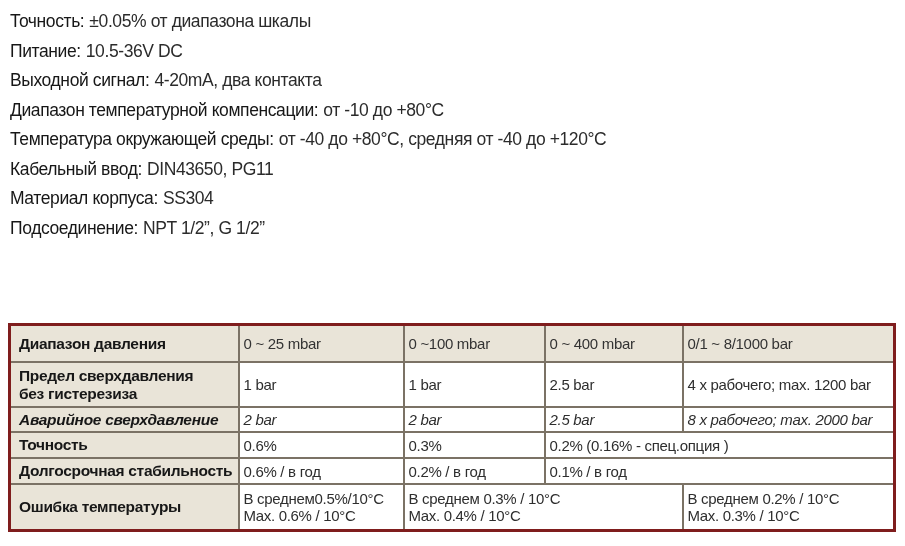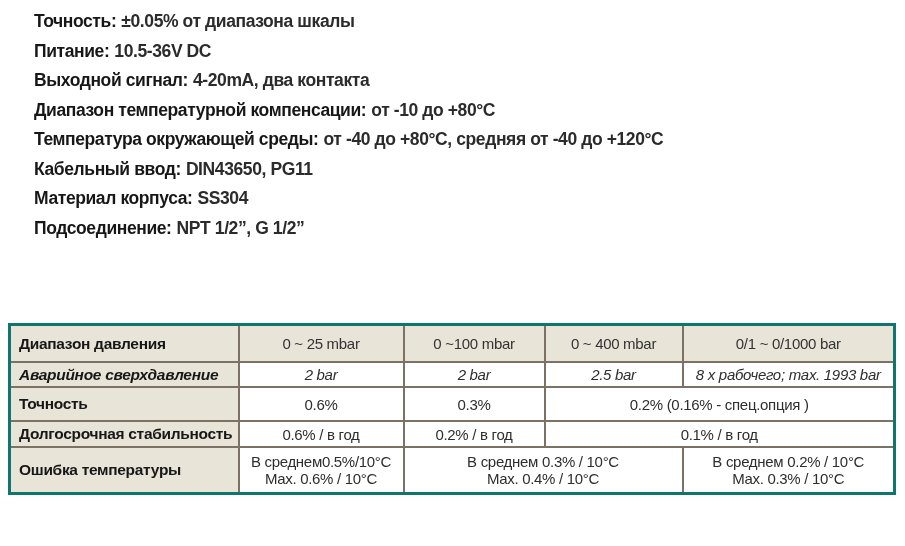--- a/index.html
+++ b/index.html
@@ -20,44 +20,43 @@
   .specs {
     padding: 7px 0 0 10px;
   }
   .spec-line {
     font-size: 17.5px;
     line-height: 29.5px;
     letter-spacing: -0.4px;
     white-space: nowrap;
   }
   .spec-label {
-    font-weight: 700;
+    font-weight: 400;
     color: #171717;
     margin-right: 5px;
-    margin-left: 24px;
   }
   .spec-value {
-    font-weight: 700;
+    font-weight: 400;
     color: #2b2b2b;
   }
   
   table.ptable {
     position: absolute;
     left: 8px;
     top: 323px;
     width: 885px;
     border-collapse: collapse;
     table-layout: fixed;
-    border: 3px solid #0f766e;
+    border: 3px solid #7f1d1d;
   }
   table.ptable td {
     border: 2px solid #7b7265;
     font-size: 15px;
     color: #2e2e2e;
-    text-align: center;
+    text-align: left;
     vertical-align: middle;
     padding: 1px 4px;
     letter-spacing: -0.3px;
     overflow: hidden;
   }
   table.ptable td.lbl {
     background: #e9e4d8;
     font-weight: 700;
     color: #171717;
     text-align: left;
@@ -114,33 +113,43 @@
       <col style="width:138px">
       <col style="width:212px">
     </colgroup>
 
     <tbody>
         <tr class="hdr">
       <td class="lbl">Диапазон давления</td>
       <td>0 ~ 25 mbar</td>
       <td>0 ~100 mbar</td>
       <td>0 ~ 400 mbar</td>
-      <td>0/1 ~ 0/1000 bar</td>
+      <td>0/1 ~ 8/1000 bar</td>
     </tr>
 
+    <tr style="height:45px;">
+      <td class="lbl two-line">
+        <span>Предел сверхдавления</span>
+        <span>без гистерезиза</span>
+      </td>
+      <td>1 bar</td>
+      <td>1 bar</td>
+      <td>2.5 bar</td>
+      <td>4 x рабочего; max. 1200 bar</td>
+    </tr>
 
     <tr style="height:25px;font-style:italic;">
       <td class="lbl">Аварийное сверхдавление</td>
       <td>2 bar</td>
       <td>2 bar</td>
       <td>2.5 bar</td>
-      <td>8 x рабочего; max. 1993 bar</td>
+      <td>8 x рабочего; max. 2000 bar</td>
     </tr>
 
-    <tr style="height:34px;">
+    <tr style="height:26px;">
       <td class="lbl">Точность</td>
       <td>0.6%</td>
       <td>0.3%</td>
       <td colspan="2">0.2% (0.16% - спец.опция )</td>
     </tr>
 
     <tr style="height:26px;">
       <td class="lbl">Долгосрочная стабильность</td>
       <td>0.6% / в год</td>
       <td>0.2% / в год</td>

